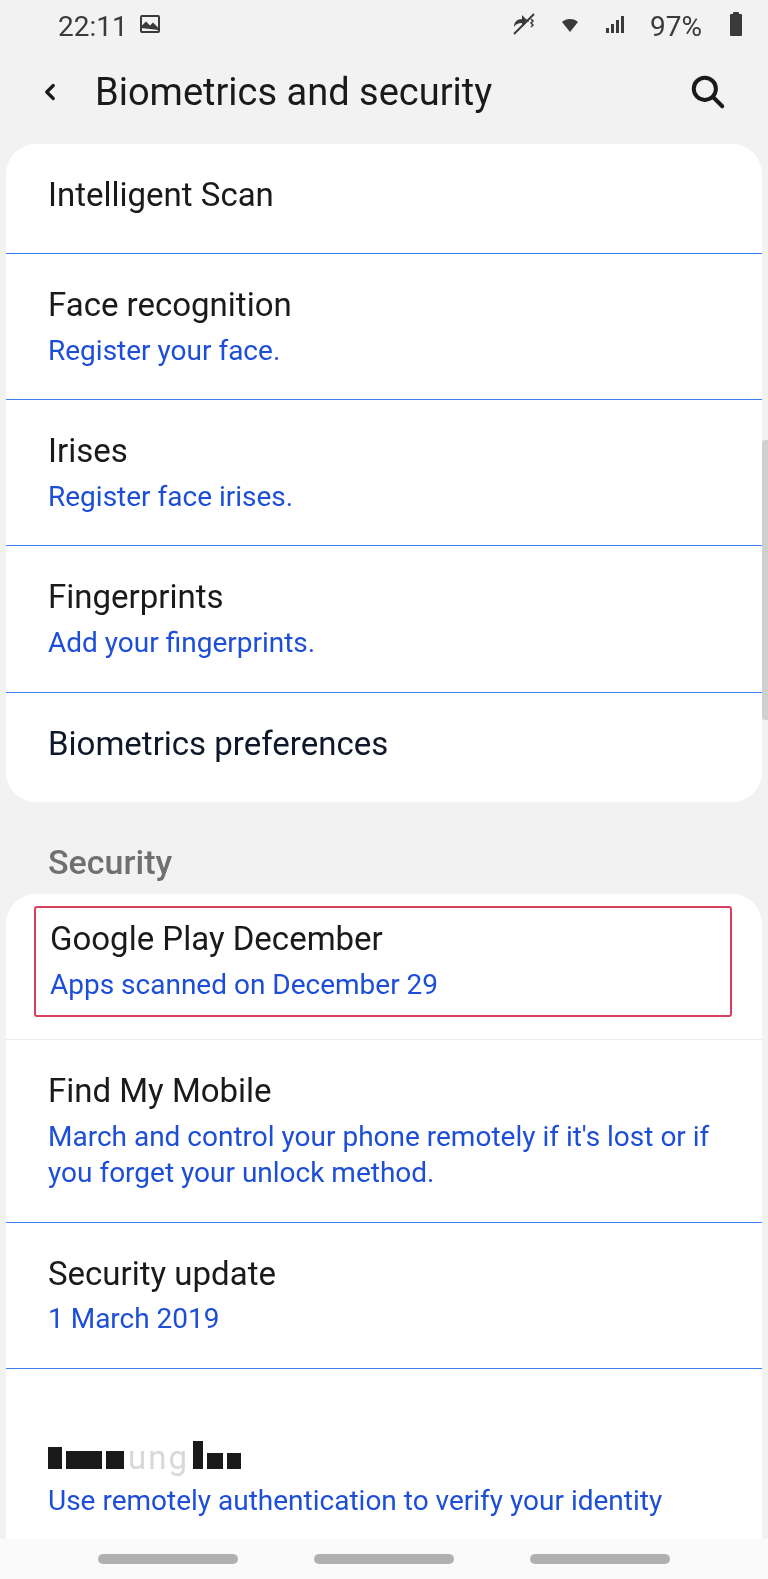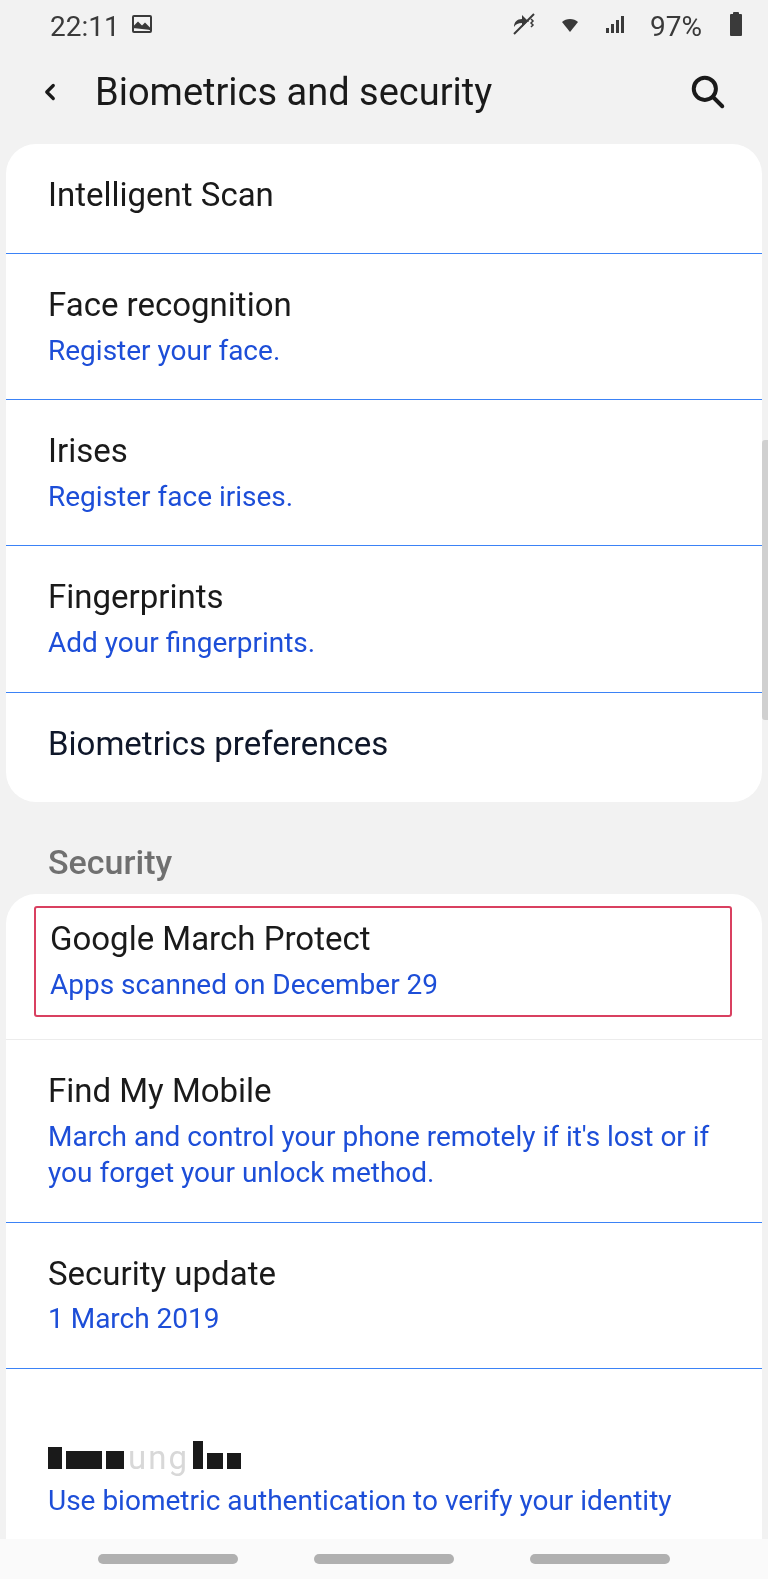--- a/index.html
+++ b/index.html
@@ -14,20 +14,21 @@
       background: #f2f2f2;
       position: relative;
       overflow: hidden;
     }
     .status-bar {
       display: flex;
       justify-content: space-between;
       align-items: center;
       padding: 10px 20px 8px 50px;
       height: 50px;
+      margin-left: 8px;
     }
     .status-left {
       display: flex;
       align-items: center;
       gap: 10px;
       color: #3a3a3a;
       font-size: 28px;
     }
     .status-right {
       display: flex;
@@ -238,21 +239,21 @@
     <div class="list-item">
       <div class="item-title disabled">Biometrics preferences</div>
     </div>
   </div>
 
   <div class="section-header">Security</div>
 
   <div class="card" style="border-radius: 30px 30px 0 0;">
     <div class="highlighted-wrapper">
       <div class="list-item highlighted">
-        <div class="item-title">Google March Protect</div>
+        <div class="item-title">Google Play December</div>
         <div class="item-subtitle">Apps scanned on December 29</div>
       </div>
     </div>
     <div class="list-item">
       <div class="item-title">Find My Mobile</div>
       <div class="item-subtitle">March and control your phone remotely if it's lost or if you forget your unlock method.</div>
     </div>
     <div class="list-item">
       <div class="item-title">Security update</div>
       <div class="item-subtitle">1 March 2019</div>
@@ -260,21 +261,21 @@
     <div class="list-item" style="border-bottom:none;">
       <div class="redacted-title">
         <span class="redacted-block" style="width:14px;height:22px;"></span>
         <span class="redacted-block" style="width:36px;height:18px;"></span>
         <span class="redacted-block" style="width:18px;height:18px;"></span>
         <span style="color:#d8d8d8;letter-spacing:2px;">ung</span>
         <span class="redacted-block" style="width:10px;height:28px;"></span>
         <span class="redacted-block" style="width:16px;height:16px;"></span>
         <span class="redacted-block" style="width:14px;height:16px;"></span>
       </div>
-      <div class="item-subtitle">Use biometric authentication to verify your identity</div>
+      <div class="item-subtitle">Use remotely authentication to verify your identity</div>
     </div>
   </div>
 </div>
 
 <div class="scroll-indicator"></div>
 
 <div class="nav-bar">
   <div class="nav-pill"></div>
   <div class="nav-pill"></div>
   <div class="nav-pill"></div>

